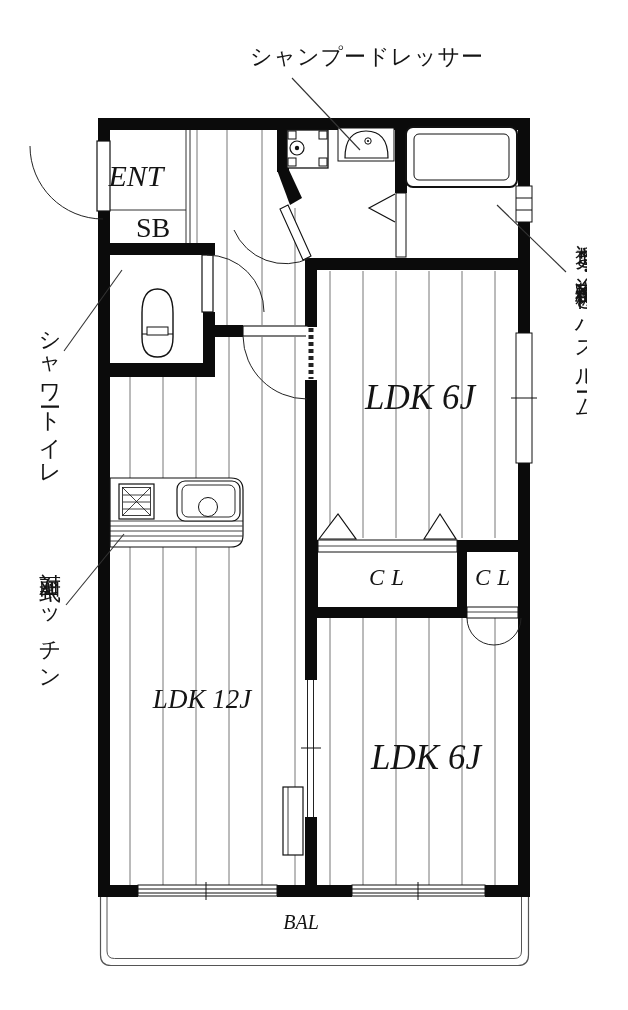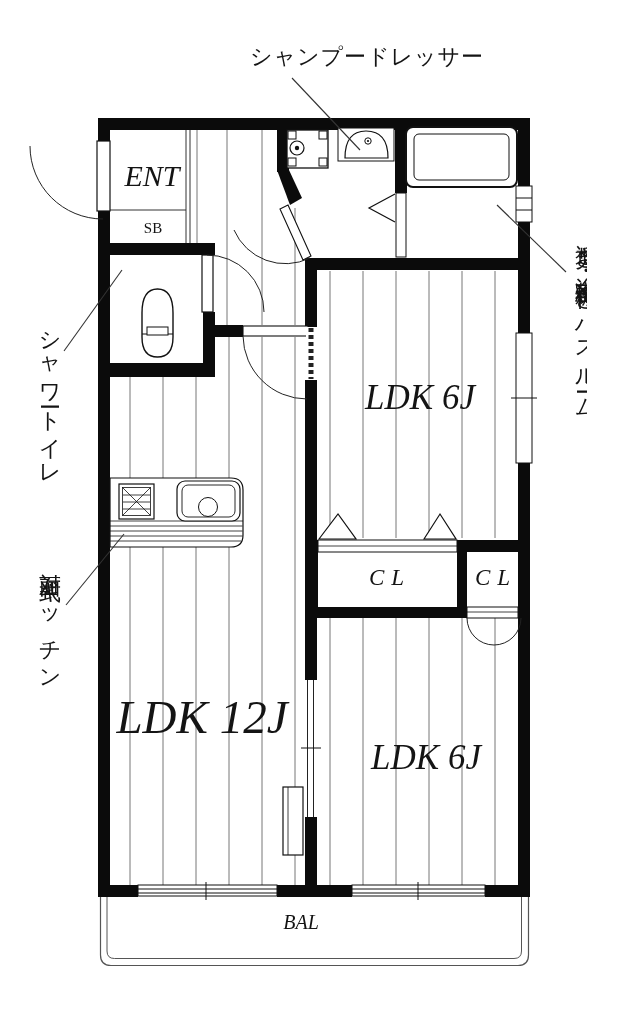--- a/index.html
+++ b/index.html
@@ -12,24 +12,24 @@
   .ctr { transform:translate(-50%,-50%); }
   .jp { font-family:"Liberation Sans", sans-serif; }
   .serif { font-family:"Liberation Serif", serif; }
   .it { font-style:italic; }
   .vert { writing-mode:vertical-rl; text-orientation:upright; }
 
   .lbl-shampoo   { left:367px; top:57px;  font-size:22px; letter-spacing:1px; }
   .lbl-bathnote  { left:575px; top:227px; font-size:22px; letter-spacing:2px; }
   .lbl-showertoilet { left:39px; top:317px; font-size:22px; letter-spacing:1px; }
   .lbl-kitchen   { left:39px;  top:555px; font-size:22px; letter-spacing:4px; }
-  .lbl-ent       { left:152px; top:176px; font-size:30px; }
-  .lbl-sb        { left:153px; top:228px; font-size:15px; }
+  .lbl-ent       { left:136px; top:176px; font-size:30px; }
+  .lbl-sb        { left:153px; top:228px; font-size:28px; }
   .lbl-ldk6u     { left:420px; top:397px; font-size:35px; }
-  .lbl-ldk12     { left:202px; top:717px; font-size:47px; }
+  .lbl-ldk12     { left:202px; top:699px; font-size:27px; }
   .lbl-ldk6l     { left:426px; top:757px; font-size:35px; }
   .lbl-cl-l      { left:390px; top:577px; font-size:23px; letter-spacing:7px; }
   .lbl-cl-r      { left:496px; top:577px; font-size:23px; letter-spacing:7px; }
   .lbl-bal       { left:301px; top:922px; font-size:20px; }
 </style>
 </head>
 <body>
 
 <div class="stage">
 <svg width="628" height="1010" viewBox="0 0 628 1010">

